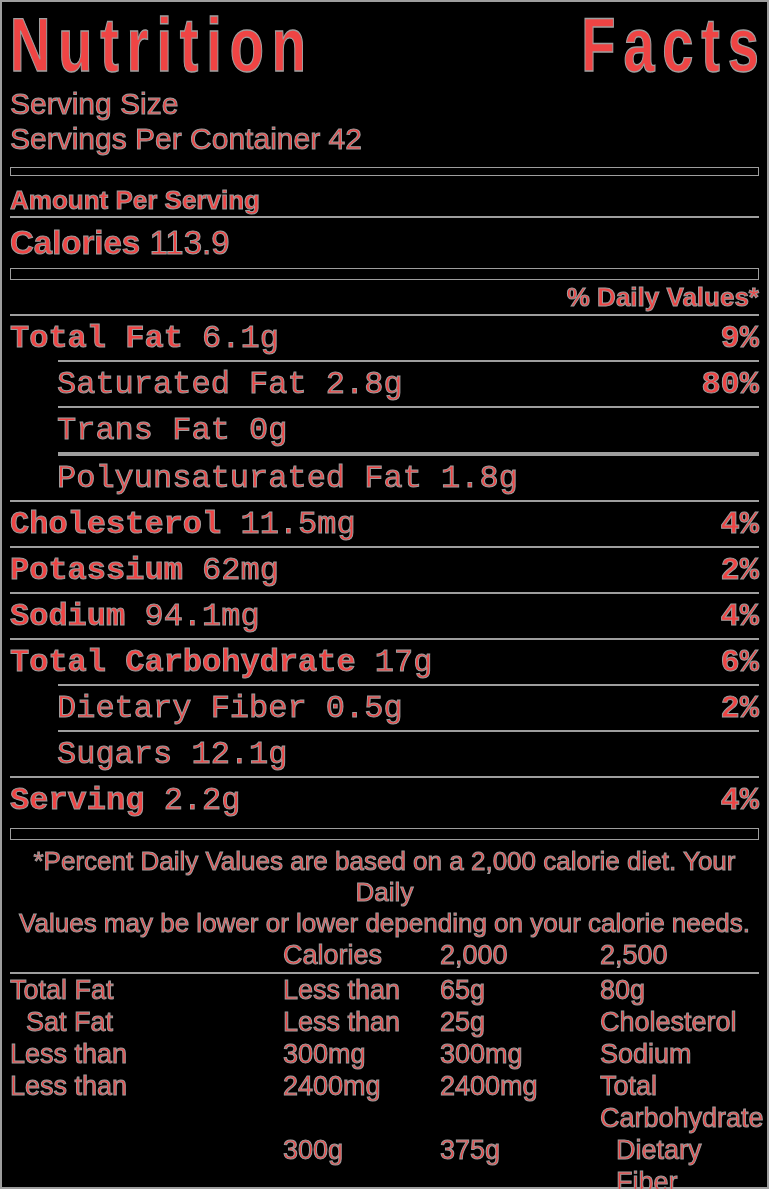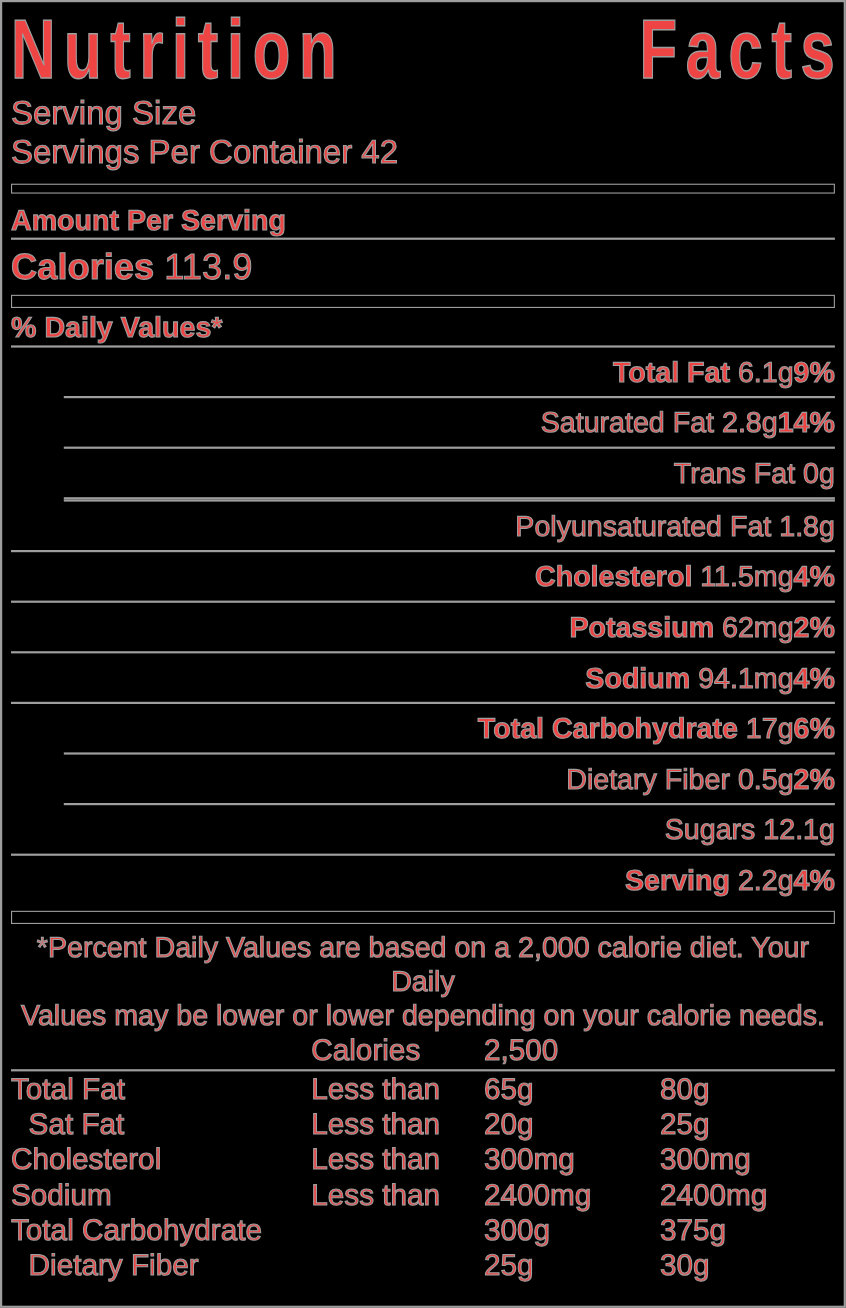--- a/index.html
+++ b/index.html
@@ -33,25 +33,25 @@
   
   .hr { height: 2px; background: var(--ink, #9e9e9e); }
   .hr.ind { margin-left: 48px; }
   .bar { box-sizing: border-box; border: 1px solid var(--ink, #8f8f8f); background: #000; }
   .bar.thin  { height: 9px;  margin-top: 11px; }
   .bar.thick { height: 12px; }
   
   .aps { font-size: 26px; line-height: 32px; font-weight: bold; margin-top: 8px; }
   .calrow { font-size: 33px; line-height: 50px; height: 50px; }
   .calrow .b { font-weight: bold; }
-  .dvh { font-weight: bold; font-size: 26px; line-height: 34px; height: 34px; }
+  .dvh { text-align: right; font-weight: bold; font-size: 26px; line-height: 34px; height: 34px; }
   
   .nrow {
-    display: flex; justify-content: flex-end; align-items: center;
-    height: 44px; font-size: 26px;
+    display: flex; justify-content: space-between; align-items: center;
+    height: 44px; font-size: 32px; font-family: Liberation Mono, monospace;
   }
   .nrow.ind .left { padding-left: 47px; }
   .nname.main { font-weight: bold; }
   .ndv { font-weight: bold; }
   
   .footnote { margin-top: 6px; text-align: center; font-size: 26px; line-height: 31px; }
   
   .ref { display: grid; grid-template-columns: 273px 157px 160px 1fr; font-size: 27px; }
   .ref-head { line-height: 33px; }
   .ref-body { line-height: 32px; }
@@ -88,21 +88,21 @@
   <div class="hr"></div>
 
   <div id="nutrient-rows">
       <div class="nrow">
         <span class="left"><span class="nname main">Total Fat</span><span class="namount">&nbsp;6.1g</span></span>
         <span class="ndv">9%</span>
       </div>
       <div class="hr ind"></div>
       <div class="nrow ind">
         <span class="left"><span class="nname">Saturated Fat</span><span class="namount">&nbsp;2.8g</span></span>
-        <span class="ndv">14%</span>
+        <span class="ndv">80%</span>
       </div>
       <div class="hr ind"></div>
       <div class="nrow ind">
         <span class="left"><span class="nname">Trans Fat</span><span class="namount">&nbsp;0g</span></span>
       </div>
       <div class="hr ind"></div>
       <div class="hr ind"></div>
       <div class="nrow ind">
         <span class="left"><span class="nname">Polyunsaturated Fat</span><span class="namount">&nbsp;1.8g</span></span>
       </div>
@@ -145,32 +145,32 @@
   <div class="bar thick" style="margin-top:6px;"></div>
 
   <div class="footnote">
     <div>*Percent Daily Values are based on a 2,000 calorie diet. Your Daily</div>
     <div>Values may be lower or lower depending on your calorie needs.</div>
   </div>
 
   <div class="ref ref-head">
     <div></div>
     <div>Calories</div>
+    <div>2,000</div>
     <div>2,500</div>
   </div>
   <div class="hr"></div>
 
   <div id="ref-rows" class="ref ref-body">
       <div>Total Fat</div>
       <div>Less than</div>
       <div>65g</div>
       <div>80g</div>
       <div class="cind">Sat Fat</div>
       <div>Less than</div>
-      <div>20g</div>
       <div>25g</div>
       <div>Cholesterol</div>
       <div>Less than</div>
       <div>300mg</div>
       <div>300mg</div>
       <div>Sodium</div>
       <div>Less than</div>
       <div>2400mg</div>
       <div>2400mg</div>
       <div>Total Carbohydrate</div>

